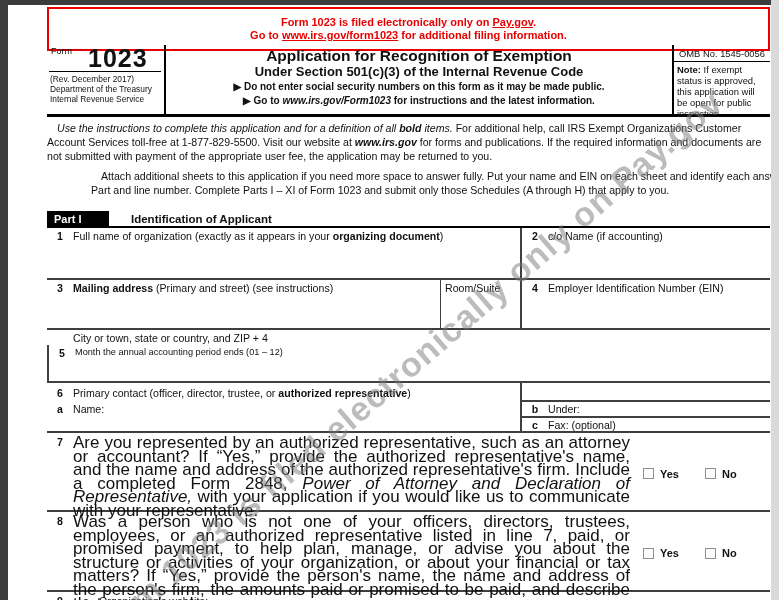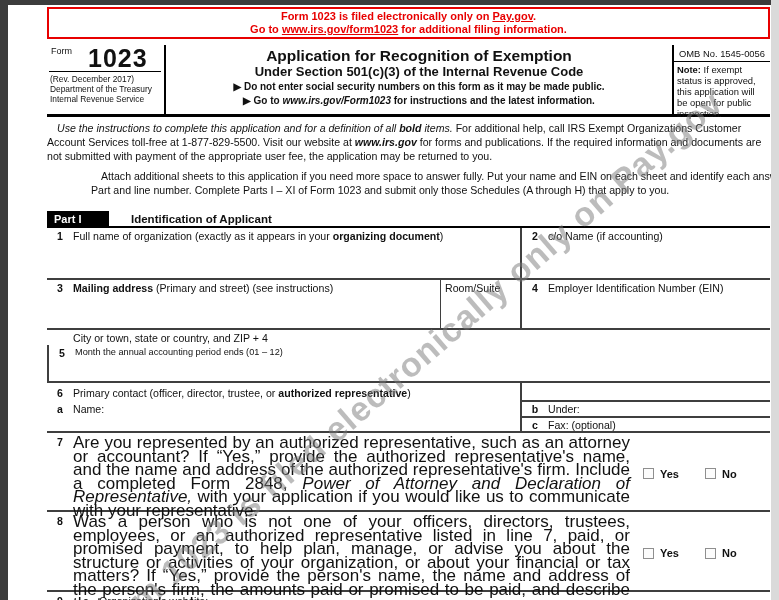--- a/index.html
+++ b/index.html
@@ -3,21 +3,21 @@
 <meta charset="utf-8">
 <style>
   html,body{margin:0;padding:0;background:#fff;}
   .screen{position:relative;width:779px;height:600px;background:#ffffff;overflow:hidden;
           font-family:"Liberation Sans", sans-serif;color:#111;box-sizing:border-box;}
   .screen *{box-sizing:border-box;}
   .strip-top{position:absolute;left:0;top:0;width:779px;height:5px;background:#3c3c3c;z-index:20;}
   .strip-left{position:absolute;left:0;top:0;width:8px;height:600px;background:#3c3c3c;z-index:20;}
   .strip-right{position:absolute;right:0;top:0;width:8px;height:600px;background:#dadada;z-index:20;}
 
-  .banner{position:absolute;left:47px;top:7px;width:723px;height:32px;border:2px solid #e80000;
+  .banner{position:absolute;left:47px;top:7px;width:723px;height:44px;border:2px solid #e80000;
           display:flex;flex-direction:column;justify-content:center;align-items:center;}
   .banner-line{color:#e80000;font-weight:bold;font-size:11px;line-height:13px;white-space:nowrap;}
   .red-link{color:#e80000;text-decoration:underline;cursor:pointer;}
 
   .header{position:absolute;left:47px;top:45px;width:723px;height:72px;display:flex;
           border-bottom:3px solid #000;}
   .h-left{width:119px;border-right:2px solid #000;padding:1px 3px 0 2px;}
   .form-line{display:flex;gap:16px;border-bottom:1.5px solid #000;padding:0 0 1px 2px;}
   .form-word{font-size:9px;padding-bottom:3px;}
   .form-number{font-size:25px;font-weight:bold;line-height:24px;letter-spacing:1px;}

